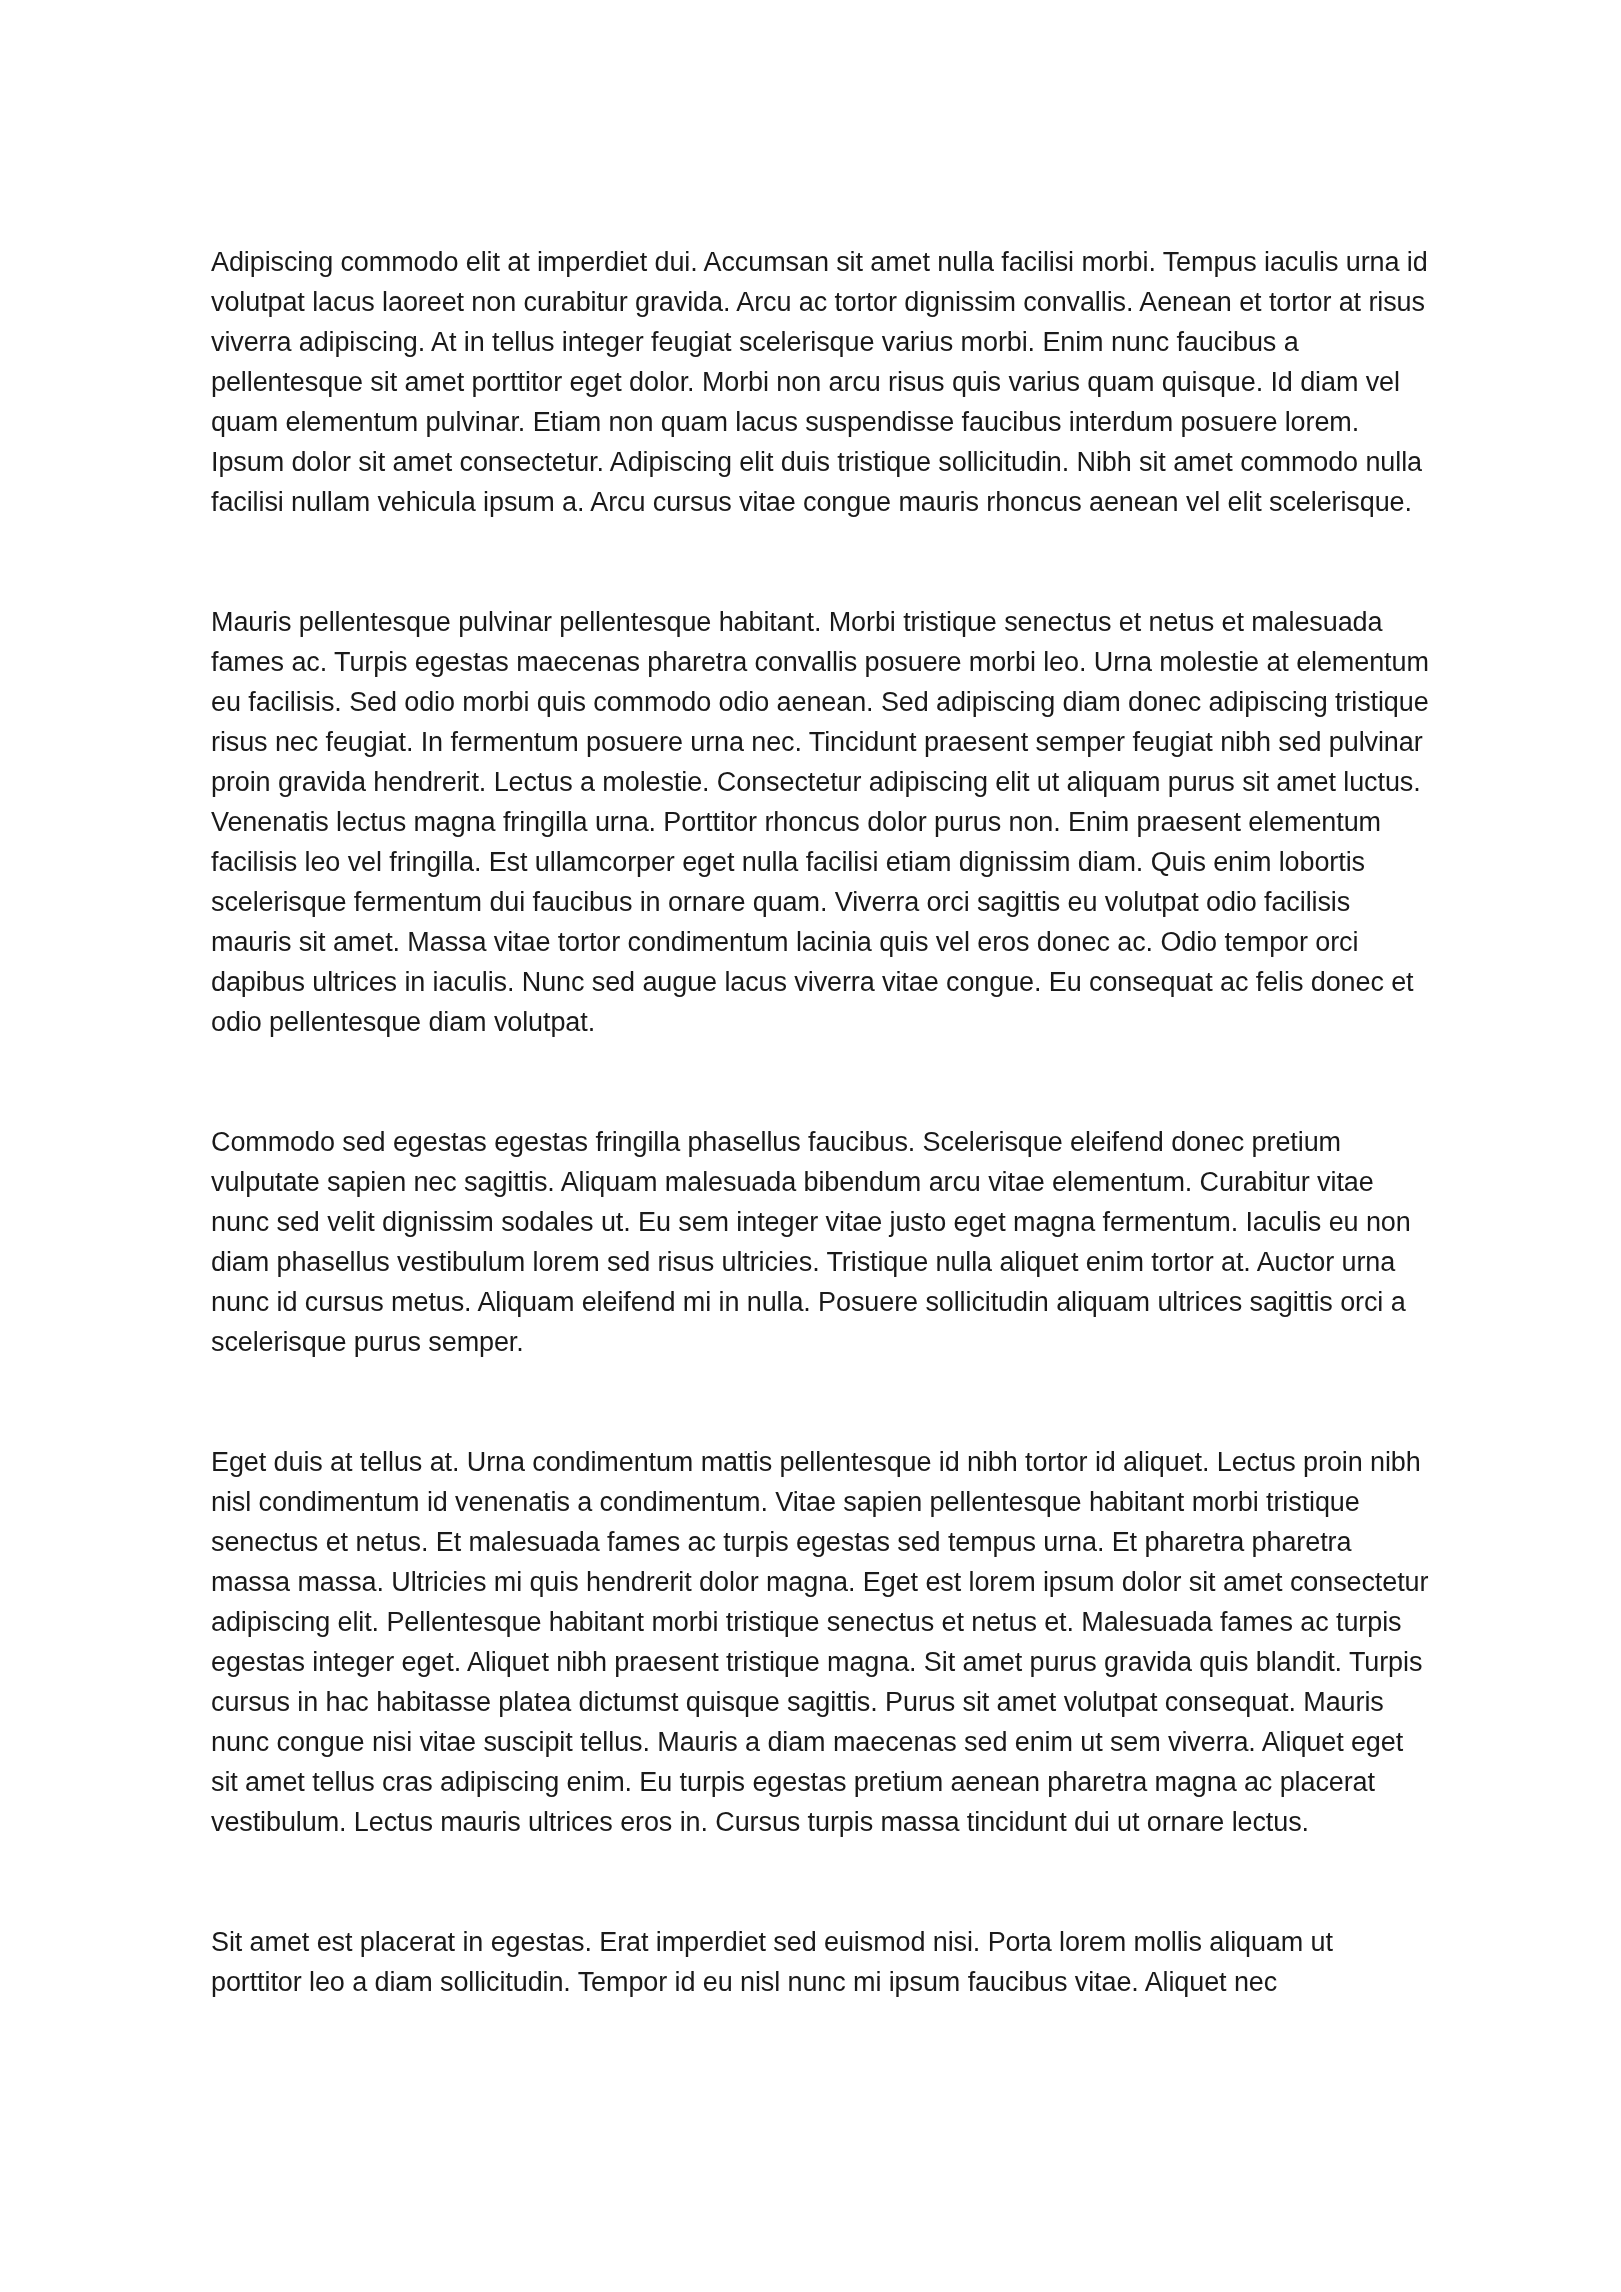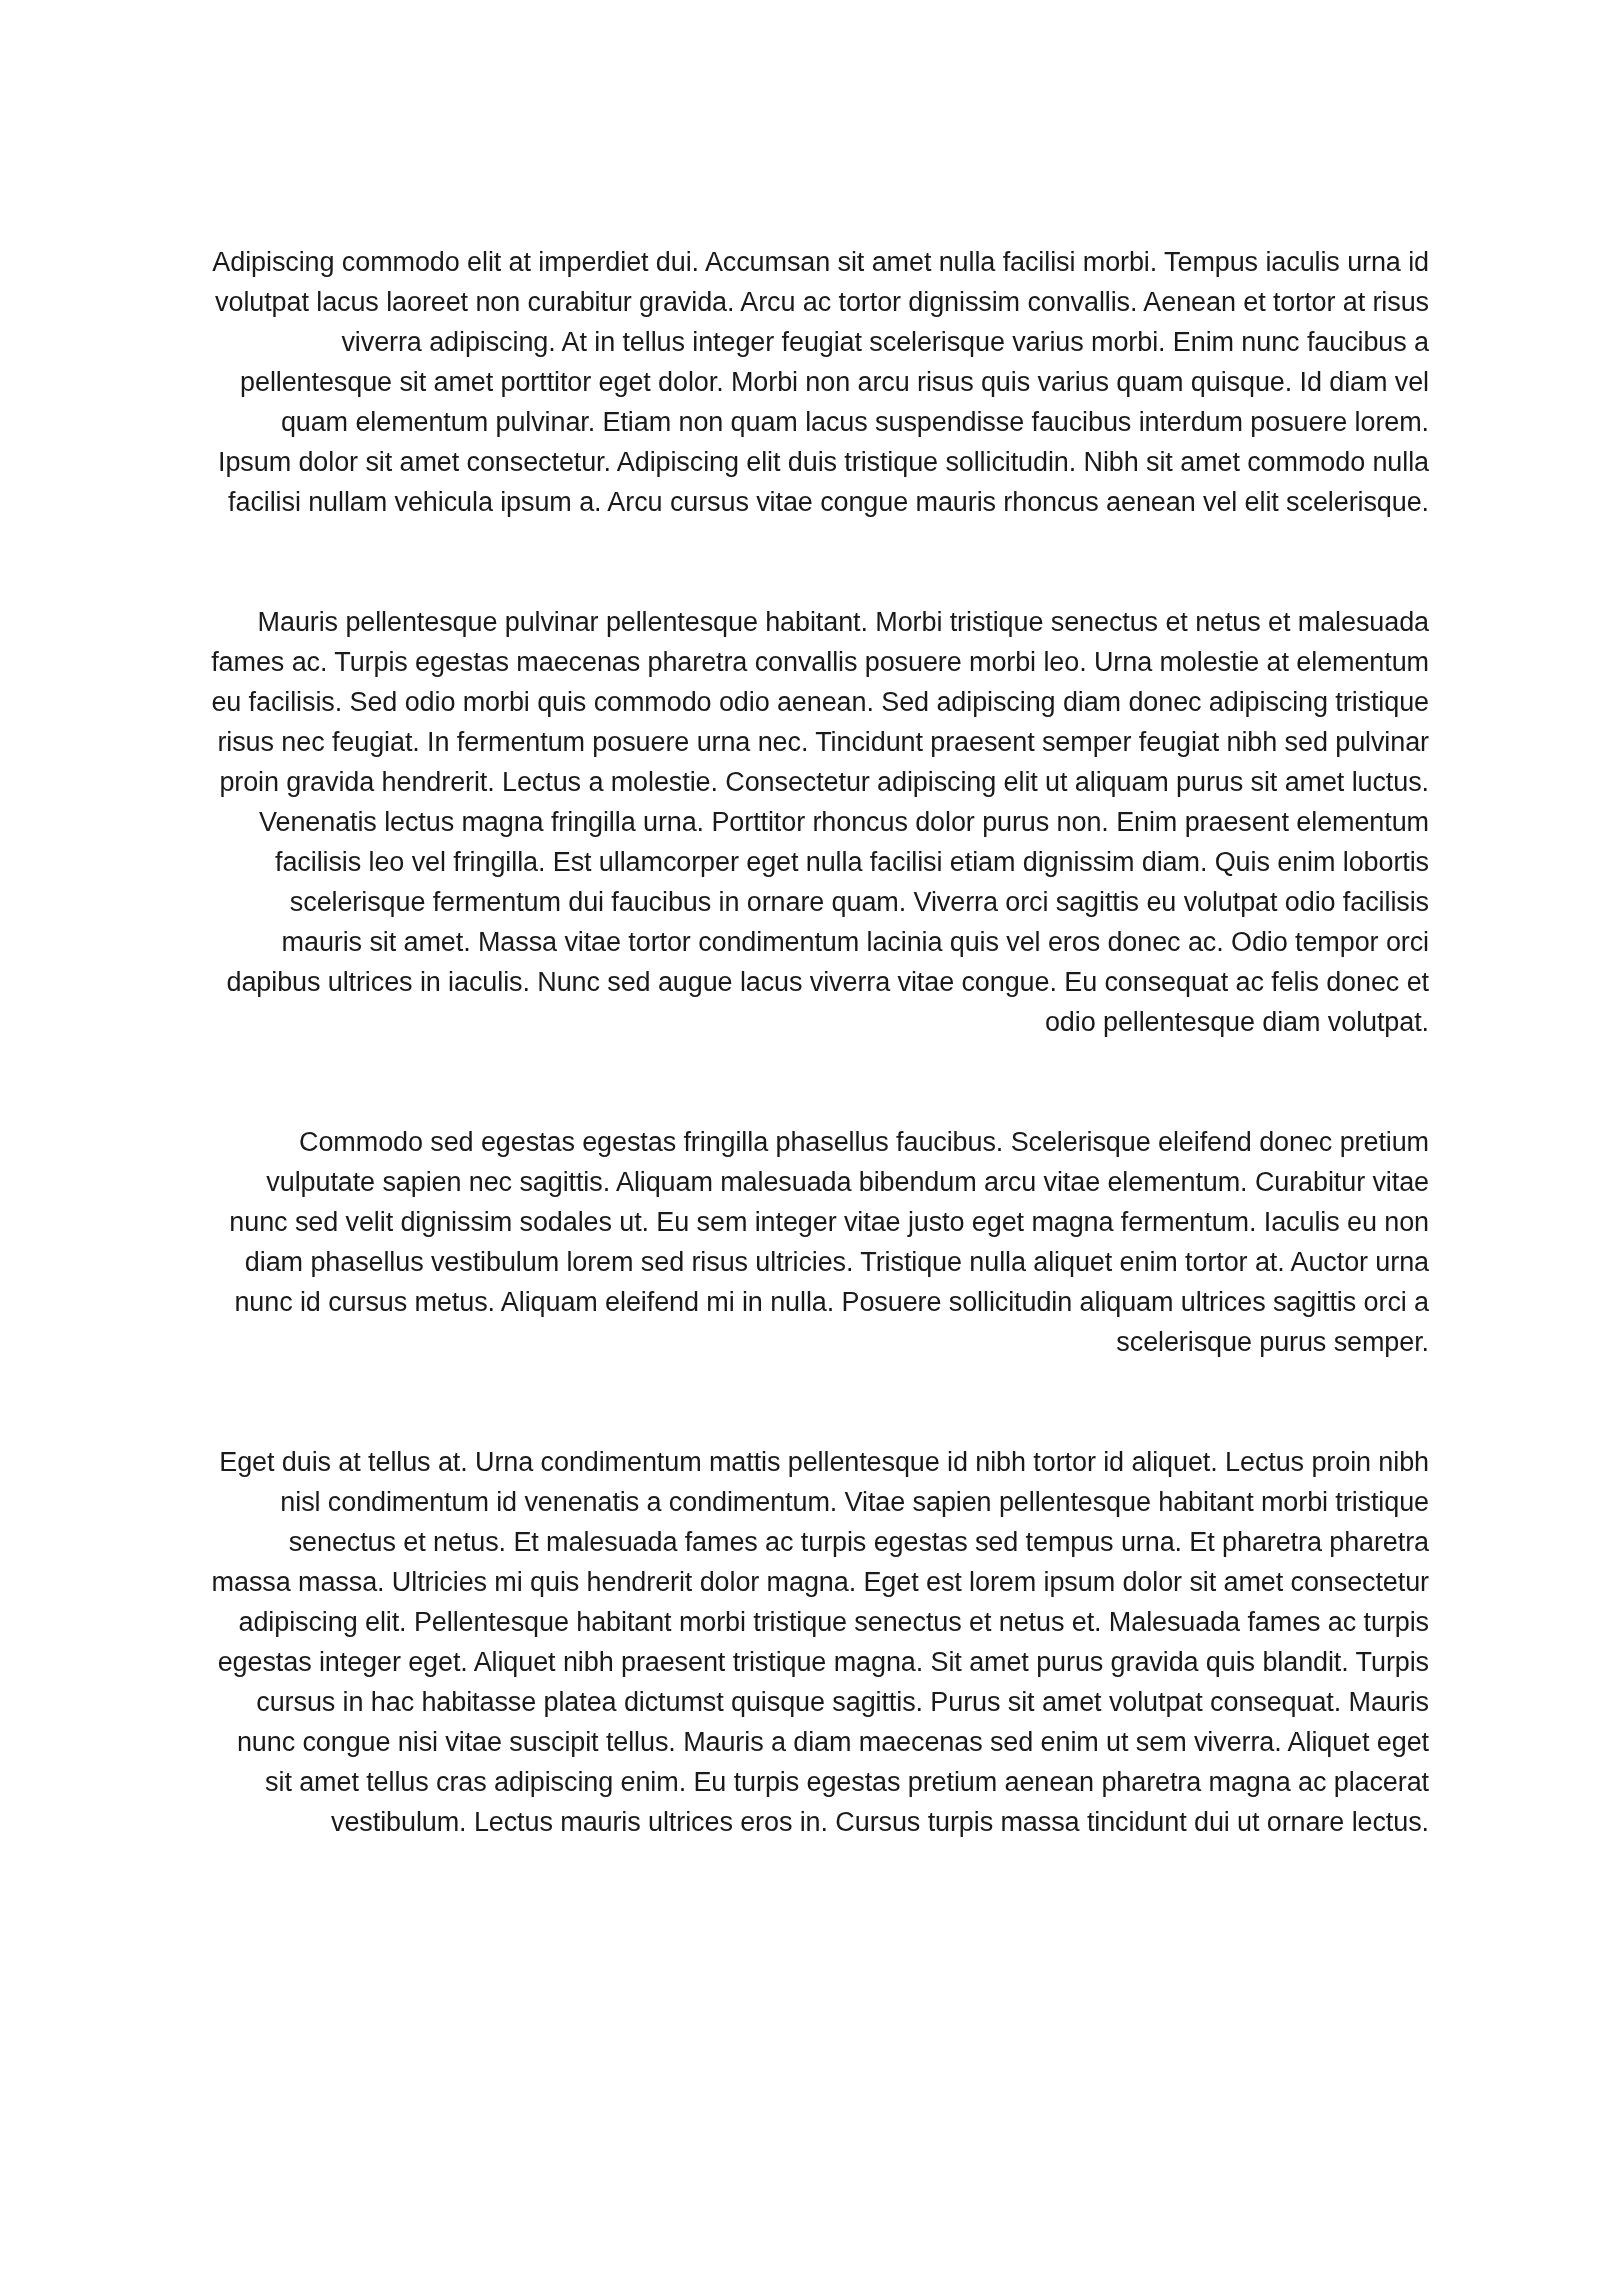--- a/index.html
+++ b/index.html
@@ -20,29 +20,29 @@
     top: 242px;
     width: 1233px;
     font-family: "Liberation Sans", sans-serif;
     font-size: 27px;
     line-height: 40px;
     letter-spacing: -0.1px;
     color: #1a1a1a;
     text-align: left;
   }
   .text-block p {
-    margin: 0 0 80px 7px;
+    margin: 0 0 80px 15px;
     padding: 0;
-    text-align: right;
   }
 </style>
 </head>
 <body>
 
 <div class="doc-page">
   <div class="text-block">
     <p>Adipiscing commodo elit at imperdiet dui. Accumsan sit amet nulla facilisi morbi. Tempus iaculis urna id volutpat lacus laoreet non curabitur gravida. Arcu ac tortor dignissim convallis. Aenean et tortor at risus viverra adipiscing. At in tellus integer feugiat scelerisque varius morbi. Enim nunc faucibus a pellentesque sit amet porttitor eget dolor. Morbi non arcu risus quis varius quam quisque. Id diam vel quam elementum pulvinar. Etiam non quam lacus suspendisse faucibus interdum posuere lorem. Ipsum dolor sit amet consectetur. Adipiscing elit duis tristique sollicitudin. Nibh sit amet commodo nulla facilisi nullam vehicula ipsum a. Arcu cursus vitae congue mauris rhoncus aenean vel elit scelerisque.</p>
     <p>Mauris pellentesque pulvinar pellentesque habitant. Morbi tristique senectus et netus et malesuada fames ac. Turpis egestas maecenas pharetra convallis posuere morbi leo. Urna molestie at elementum eu facilisis. Sed odio morbi quis commodo odio aenean. Sed adipiscing diam donec adipiscing tristique risus nec feugiat. In fermentum posuere urna nec. Tincidunt praesent semper feugiat nibh sed pulvinar proin gravida hendrerit. Lectus a molestie. Consectetur adipiscing elit ut aliquam purus sit amet luctus. Venenatis lectus magna fringilla urna. Porttitor rhoncus dolor purus non. Enim praesent elementum facilisis leo vel fringilla. Est ullamcorper eget nulla facilisi etiam dignissim diam. Quis enim lobortis scelerisque fermentum dui faucibus in ornare quam. Viverra orci sagittis eu volutpat odio facilisis mauris sit amet. Massa vitae tortor condimentum lacinia quis vel eros donec ac. Odio tempor orci dapibus ultrices in iaculis. Nunc sed augue lacus viverra vitae congue. Eu consequat ac felis donec et odio pellentesque diam volutpat.</p>
     <p>Commodo sed egestas egestas fringilla phasellus faucibus. Scelerisque eleifend donec pretium vulputate sapien nec sagittis. Aliquam malesuada bibendum arcu vitae elementum. Curabitur vitae nunc sed velit dignissim sodales ut. Eu sem integer vitae justo eget magna fermentum. Iaculis eu non diam phasellus vestibulum lorem sed risus ultricies. Tristique nulla aliquet enim tortor at. Auctor urna nunc id cursus metus. Aliquam eleifend mi in nulla. Posuere sollicitudin aliquam ultrices sagittis orci a scelerisque purus semper.</p>
     <p>Eget duis at tellus at. Urna condimentum mattis pellentesque id nibh tortor id aliquet. Lectus proin nibh nisl condimentum id venenatis a condimentum. Vitae sapien pellentesque habitant morbi tristique senectus et netus. Et malesuada fames ac turpis egestas sed tempus urna. Et pharetra pharetra massa massa. Ultricies mi quis hendrerit dolor magna. Eget est lorem ipsum dolor sit amet consectetur adipiscing elit. Pellentesque habitant morbi tristique senectus et netus et. Malesuada fames ac turpis egestas integer eget. Aliquet nibh praesent tristique magna. Sit amet purus gravida quis blandit. Turpis cursus in hac habitasse platea dictumst quisque sagittis. Purus sit amet volutpat consequat. Mauris nunc congue nisi vitae suscipit tellus. Mauris a diam maecenas sed enim ut sem viverra. Aliquet eget sit amet tellus cras adipiscing enim. Eu turpis egestas pretium aenean pharetra magna ac placerat vestibulum. Lectus mauris ultrices eros in. Cursus turpis massa tincidunt dui ut ornare lectus.</p>
+    <p>Sit amet est placerat in egestas. Erat imperdiet sed euismod nisi. Porta lorem mollis aliquam ut porttitor leo a diam sollicitudin. Tempor id eu nisl nunc mi ipsum faucibus vitae. Aliquet nec</p>
   </div>
 </div>
 
 
 </body></html>

